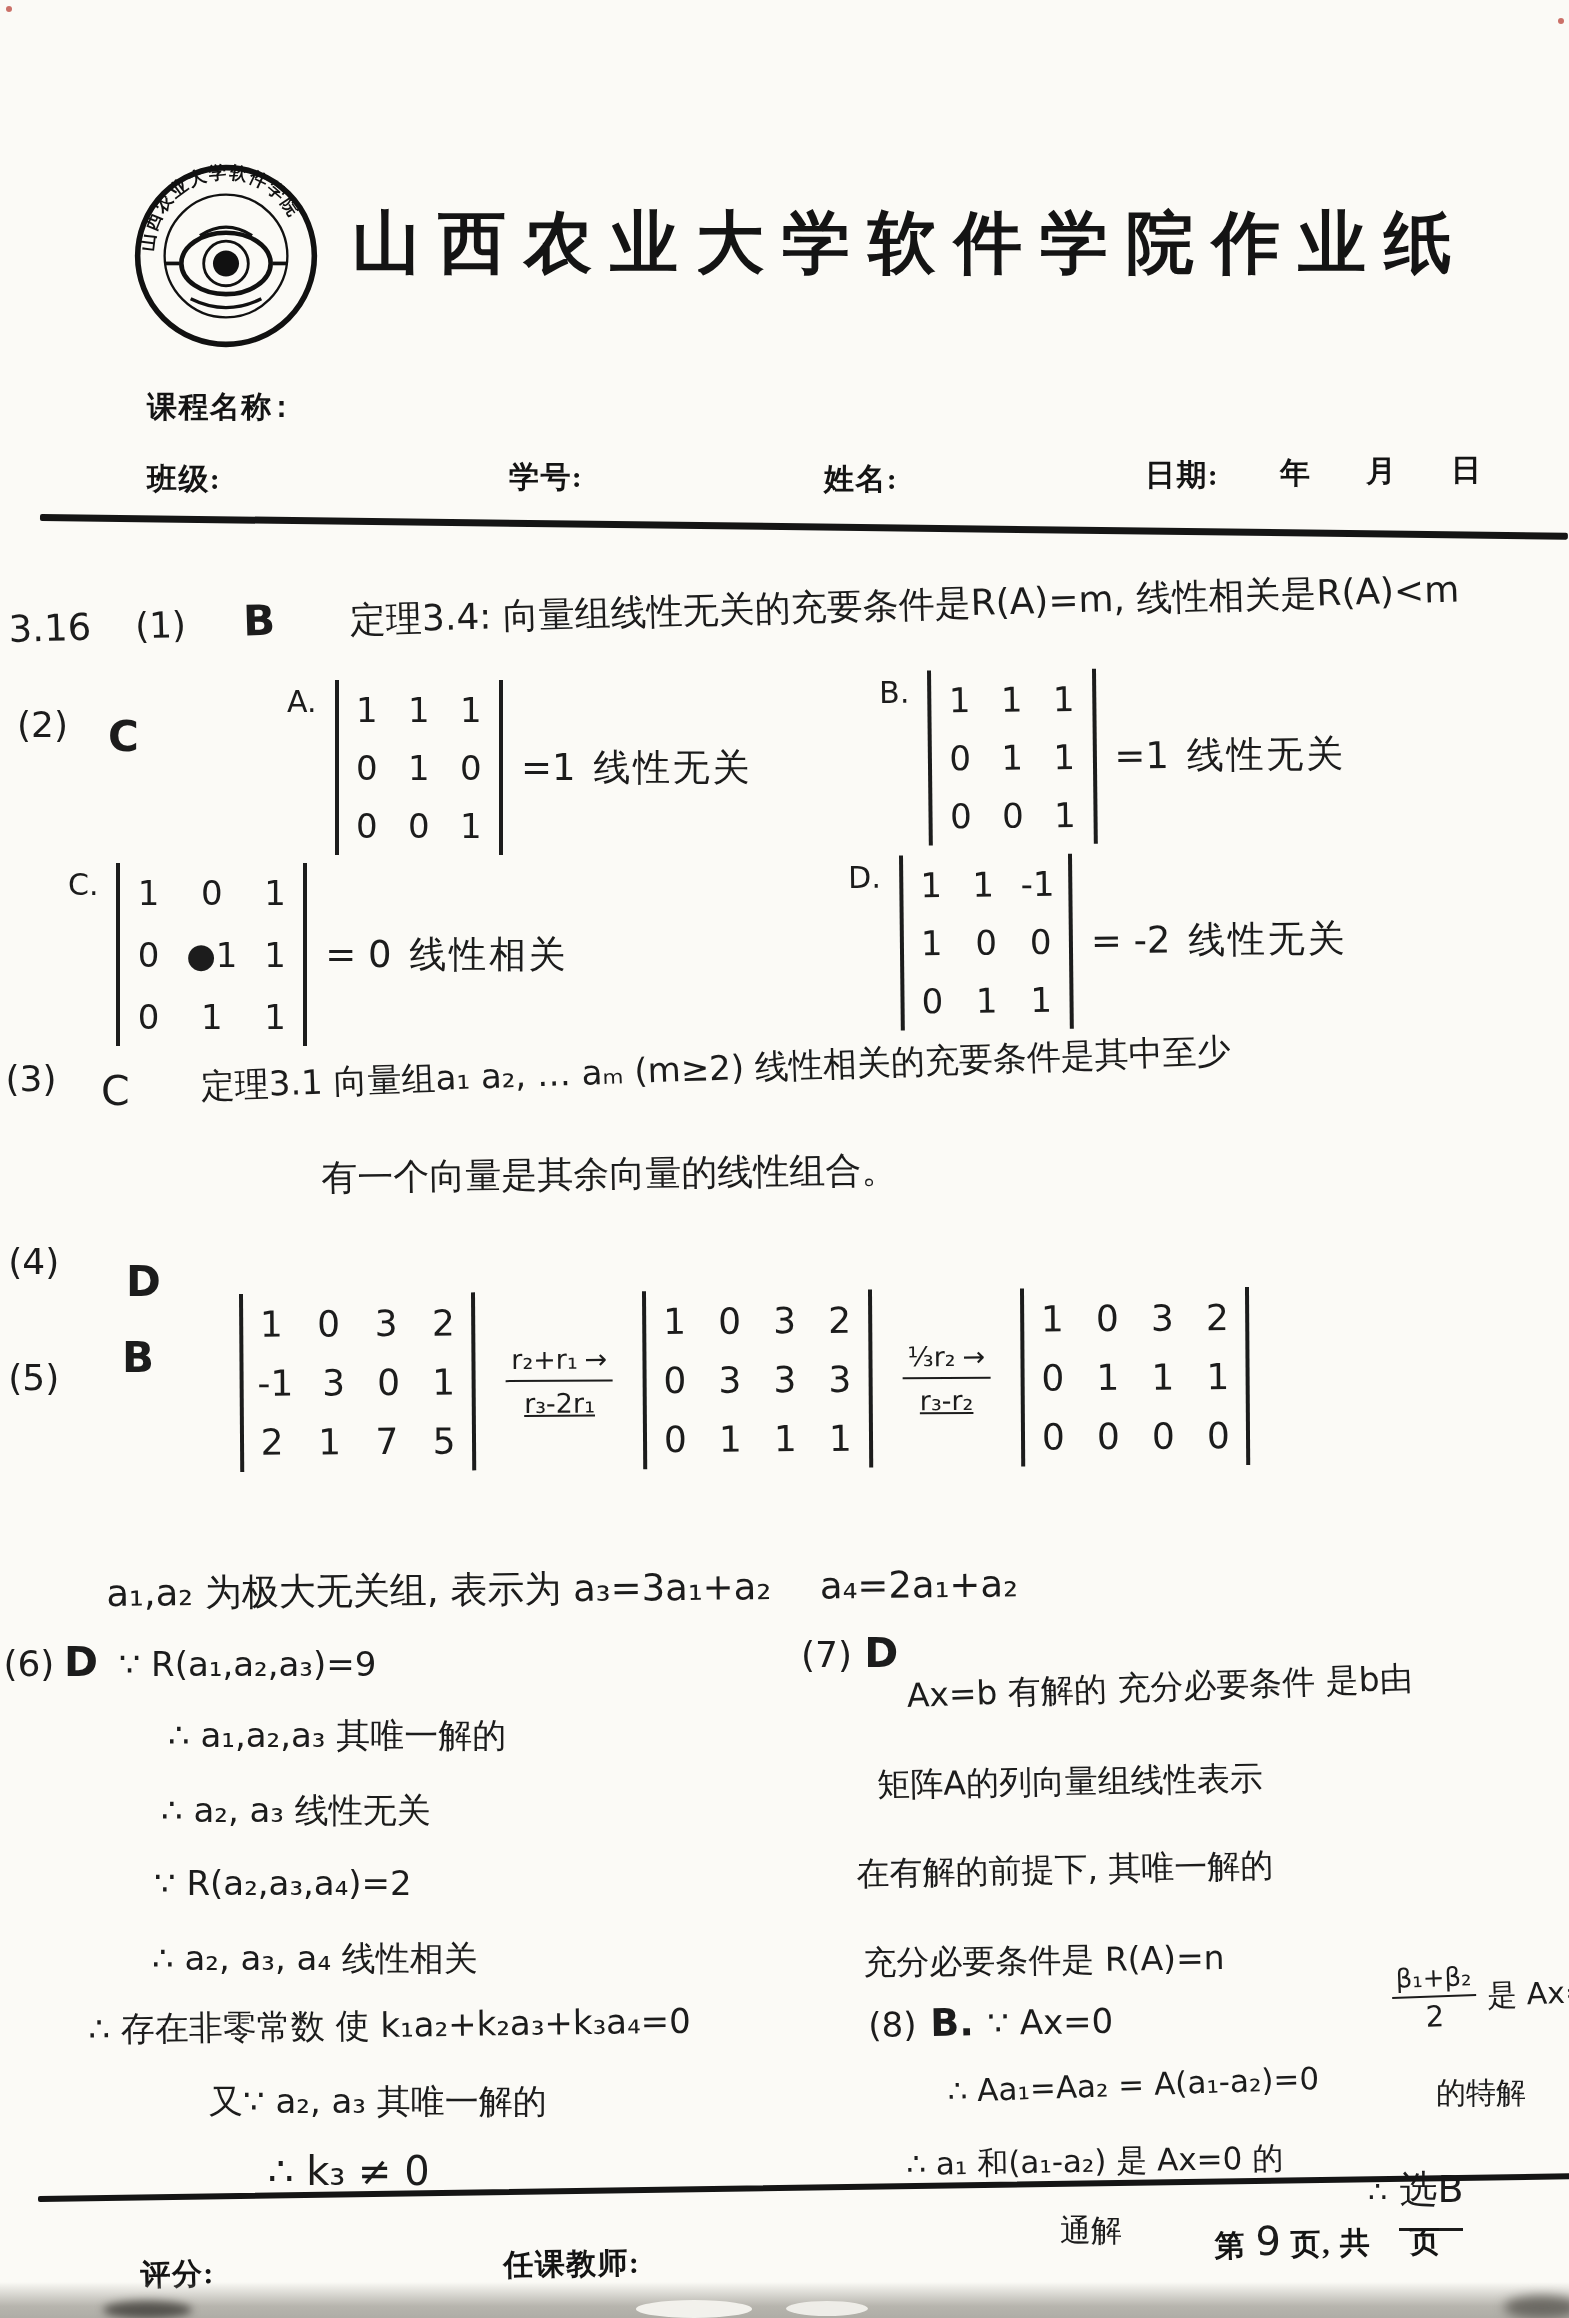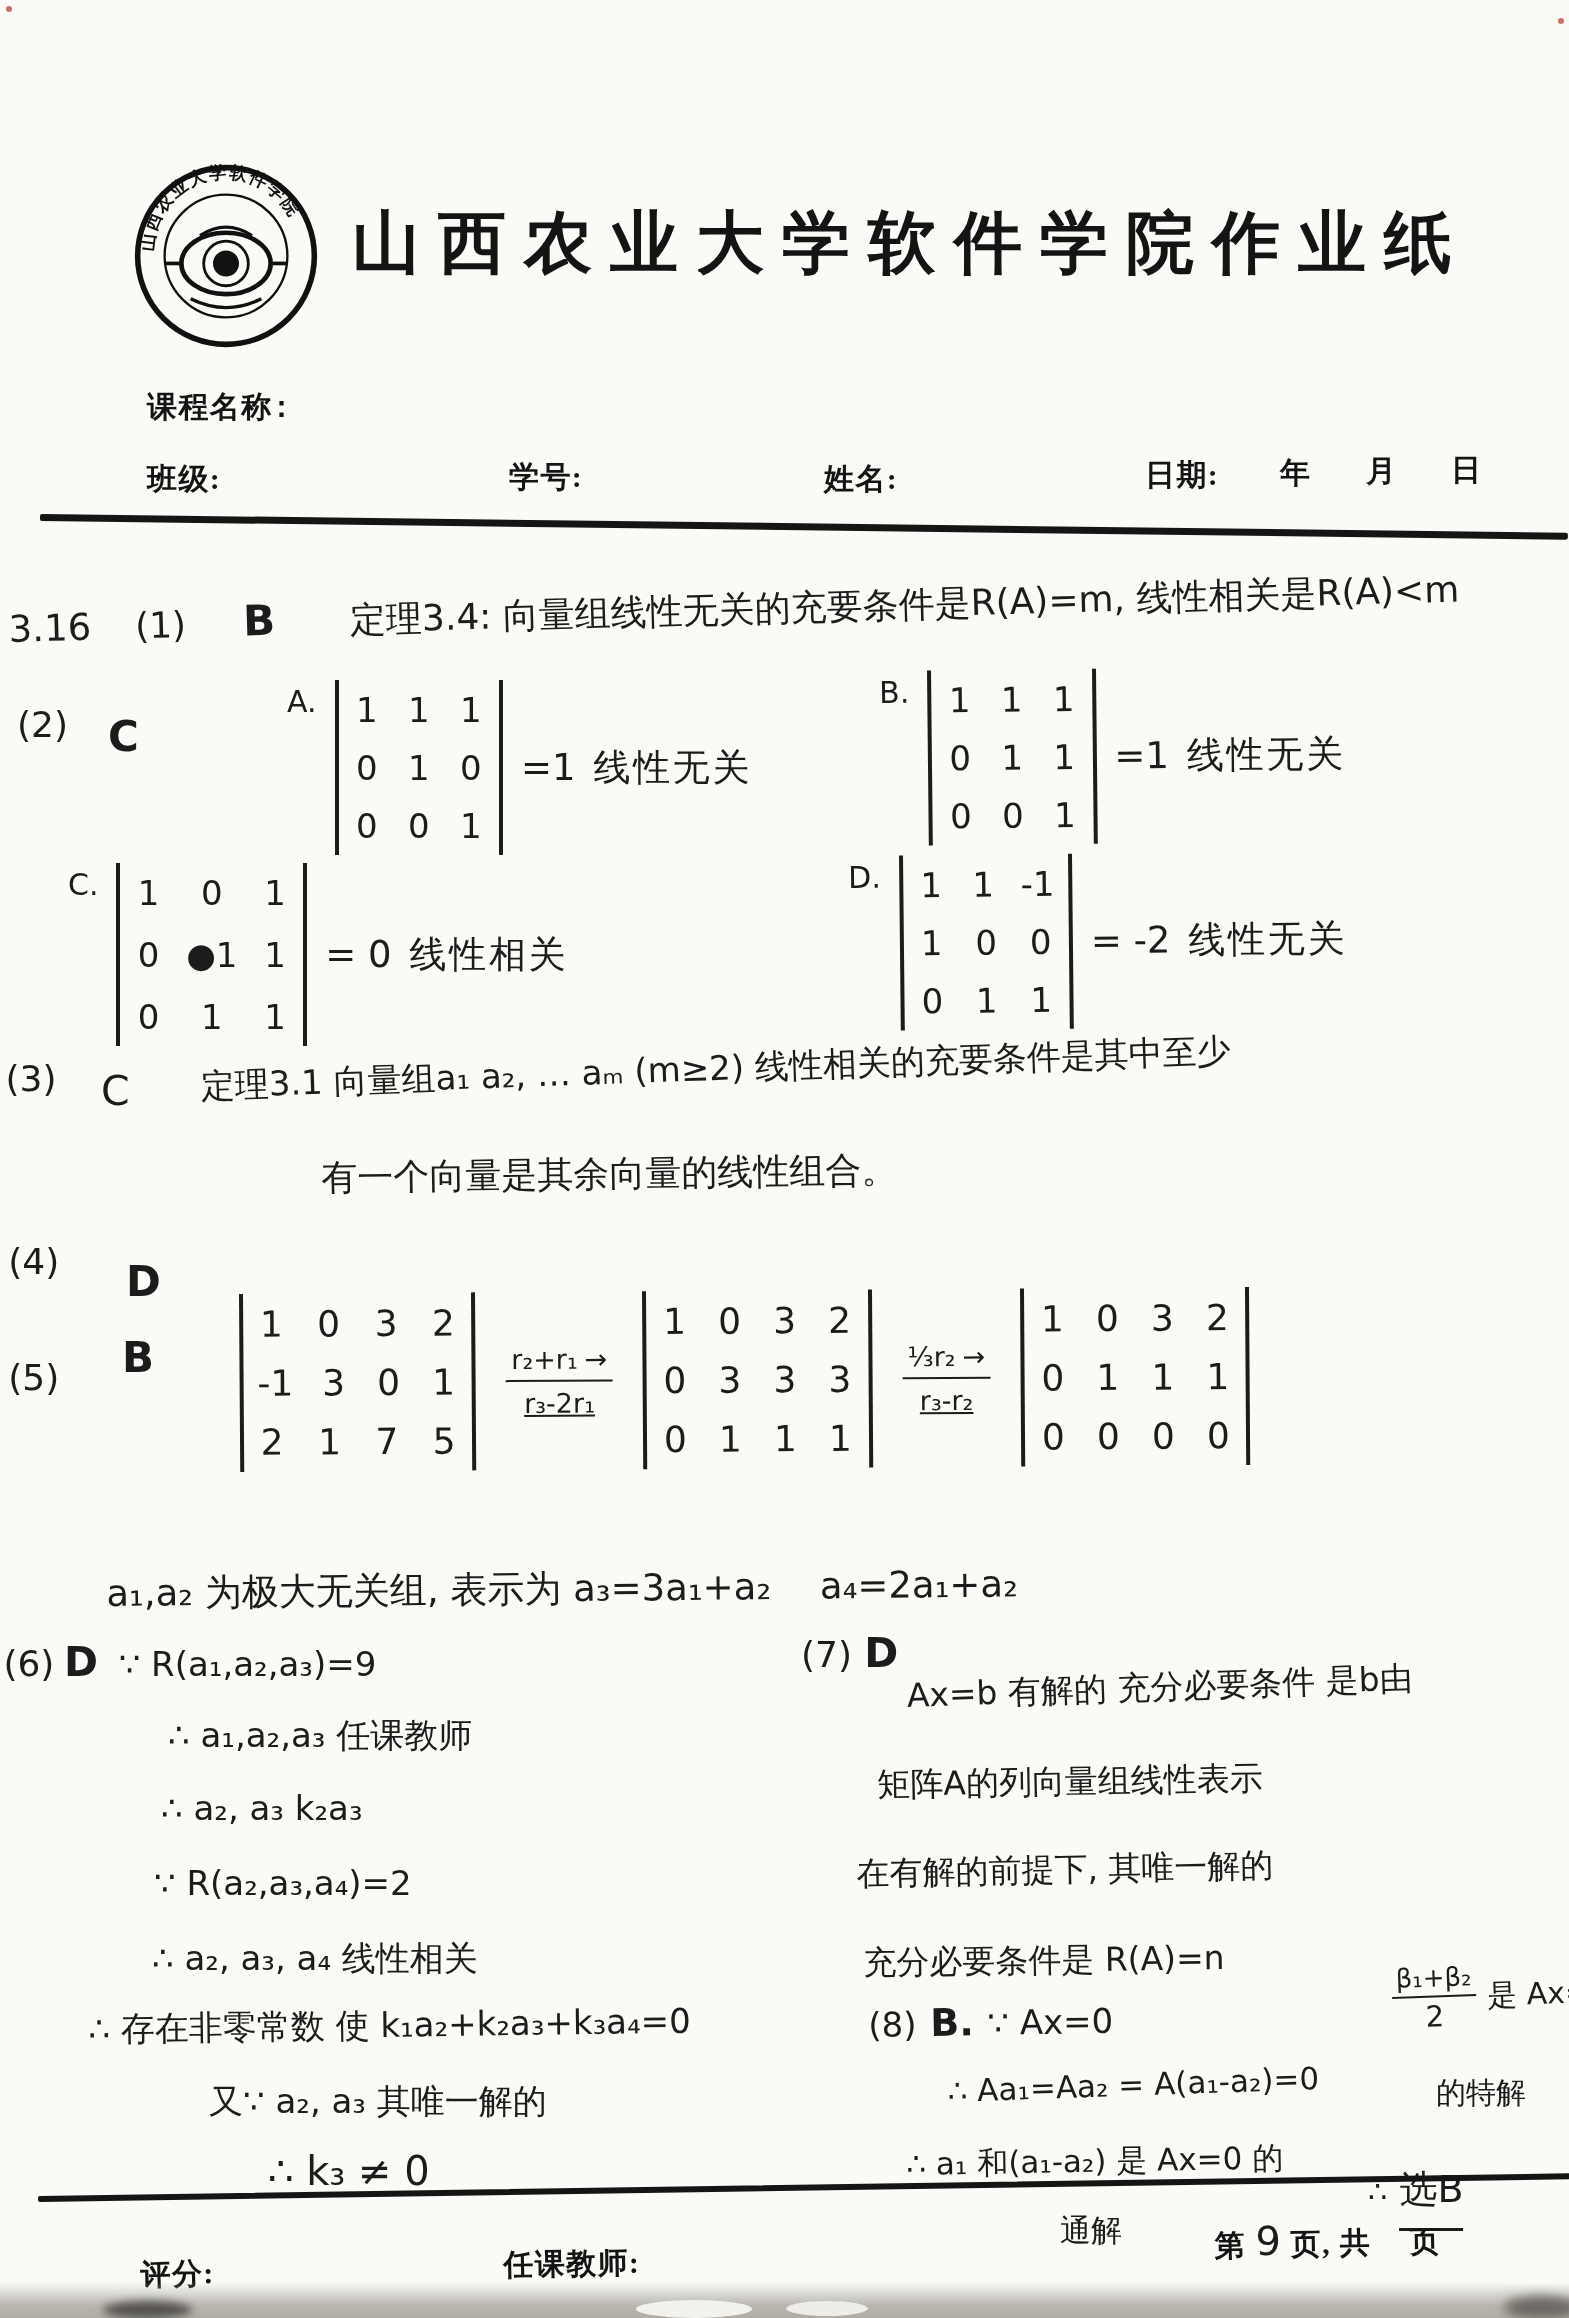--- a/index.html
+++ b/index.html
@@ -269,22 +269,22 @@
       </div>
   </div>
 
   <div class="abs hw" style="left:106px;top:1569px;font-size:37px;transform:rotate(-0.6deg);transform-origin:left top;">a₁,a₂ 为极大无关组, 表示为 a₃=3a₁+a₂　 a₄=2a₁+a₂</div>
 
   <div class="abs hw" style="left:3.4px;top:1638px;display:flex;align-items:baseline;gap:9.6px;">
     <span class="itemno">(6)</span>
     <span style="font-size:41px;font-weight:700;">D</span>
     <span style="font-size:34px;margin-left:11px;">∵ R(a₁,a₂,a₃)=9</span>
   </div>
-  <div class="abs hw" style="left:168px;top:1713px;font-size:34px;">∴ a₁,a₂,a₃ 任课教师</div>
-  <div class="abs hw" style="left:161px;top:1788px;font-size:34px;">∴ a₂, a₃ k₂a₃</div>
+  <div class="abs hw" style="left:168px;top:1713px;font-size:34px;">∴ a₁,a₂,a₃ 其唯一解的</div>
+  <div class="abs hw" style="left:161px;top:1788px;font-size:34px;">∴ a₂, a₃ 线性无关</div>
   <div class="abs hw" style="left:154px;top:1863px;font-size:34px;">∵ R(a₂,a₃,a₄)=2</div>
   <div class="abs hw" style="left:152px;top:1936px;font-size:34px;">∴ a₂, a₃, a₄ 线性相关</div>
   <div class="abs hw" style="left:88px;top:2007px;font-size:34px;transform:rotate(-0.8deg);transform-origin:left top;">∴ 存在非零常数 使 k₁a₂+k₂a₃+k₃a₄=0</div>
   <div class="abs hw" style="left:209px;top:2079px;font-size:34px;">又∵ a₂, a₃ 其唯一解的</div>
   <div class="abs hw" style="left:268px;top:2148px;font-size:40px;">∴ k₃ ≠ 0</div>
 
   <div class="abs hw" style="left:801px;top:1629px;display:flex;align-items:baseline;gap:12.3px;">
     <span class="itemno">(7)</span>
     <span style="font-size:41px;font-weight:700;">D</span>
   </div>

